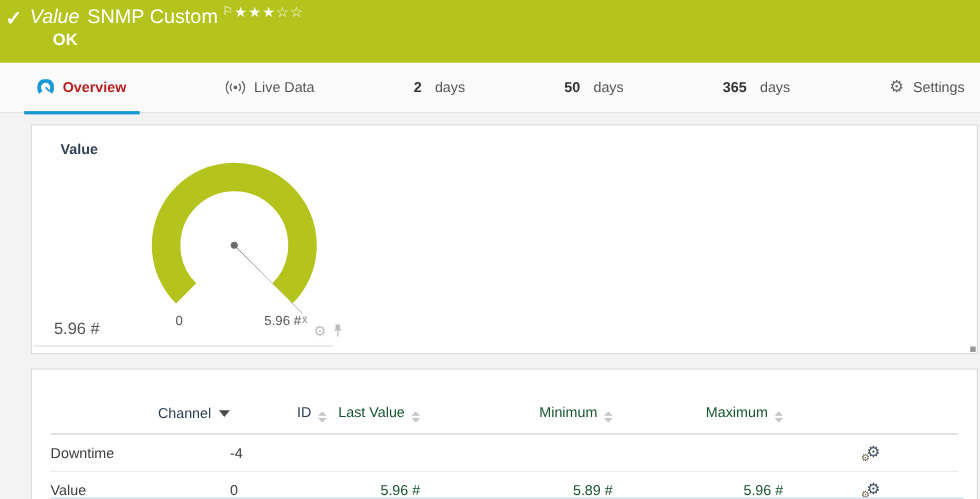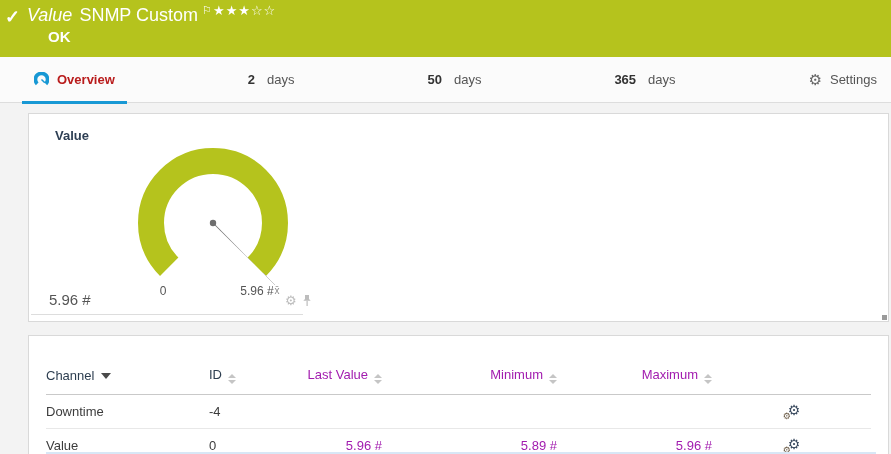--- a/index.html
+++ b/index.html
@@ -35,23 +35,23 @@
   
   .panel-title { position:absolute; left:26px; top:14px; font-size:13px; font-weight:bold; color:#2e3f54; }
   .gauge-svg { position:absolute; left:10px; top:20px; }
   .gauge-current { position:absolute; left:20px; top:177px; font-size:15px; color:#555; }
   .gauge-sep { position:absolute; left:2px; top:200px; width:272px; border-top:1px solid #ddd; }
   .mini-icons { position:absolute; left:256px; top:180px; display:flex; gap:5px; align-items:center; }
   .mini-gear { font-size:13px; color:#bdbdbd; line-height:1; cursor:pointer; }
 
   
   table { width:100%; border-collapse:collapse; font-size:13px; table-layout:fixed; }
-  th { text-align:left; font-weight:normal; color:#2d3e50; padding:6px 0 10px; border-bottom:1px solid #c9c9c9; cursor:pointer; white-space:nowrap; }
+  th { text-align:right; font-weight:normal; color:#2d3e50; padding:6px 0 10px; border-bottom:1px solid #c9c9c9; cursor:pointer; white-space:nowrap; }
   td { padding:7px 0; border-bottom:1px solid #e8e8e8; color:#3c3c3c; }
-  th.num, td.num { text-align:right; color:#a21caf; }
+  th.num, td.num { text-align:right; color:#14532d; }
   td.iconcol, th.iconcol { text-align:center; }
   .sort { display:inline-flex; flex-direction:column; gap:2px; margin-left:6px; vertical-align:1px; }
   .sort i { width:0; height:0; border-left:4px solid transparent; border-right:4px solid transparent; }
   .sort .up { border-bottom:4px solid #c5c5c5; }
   .sort .down { border-top:4px solid #c5c5c5; }
   .sort-desc { display:inline-block; width:0; height:0; border-left:5px solid transparent;
                border-right:5px solid transparent; border-top:6px solid #4a4a4a; margin-left:7px; vertical-align:1px; }
   .gears { cursor:pointer; white-space:nowrap; }
   .gears .big { font-size:14px; color:#3d4d61; vertical-align:2px; }
   .gears .small { font-size:9px; color:#6a5a45; margin-right:-3px; vertical-align:-2px; }
@@ -71,20 +71,29 @@
 
 <nav class="tabbar">
   <div class="tab active">
     <span class="ticon">
       <svg width="15" height="15" viewBox="0 0 16 16">
           <path d="M3.4 12.6 A6.5 6.5 0 1 1 12.6 12.6" fill="none" stroke="#1898d4" stroke-width="4"></path>
           <line x1="8" y1="8" x2="11.5" y2="11.5" stroke="#1898d4" stroke-width="1.6"></line>
         </svg>
     </span>
     <span>Overview</span>
+  </div>
+  <div class="tab">
+    <span class="ticon">
+      <svg width="18" height="13" viewBox="0 0 18 13">
+          <circle cx="9" cy="6.5" r="1.7" fill="#666"></circle>
+          <path d="M5.8 3.2a4.6 4.6 0 0 0 0 6.6 M3 .8a8 8 0 0 0 0 11.4 M12.2 3.2a4.6 4.6 0 0 1 0 6.6 M15 .8a8 8 0 0 1 0 11.4" fill="none" stroke="#666" stroke-width="1.2"></path>
+        </svg>
+    </span>
+    <span>Live Data</span>
   </div>
   <div class="tab">
     <b>2</b>
     <span>days</span>
   </div>
   <div class="tab">
     <b>50</b>
     <span>days</span>
   </div>
   <div class="tab">

